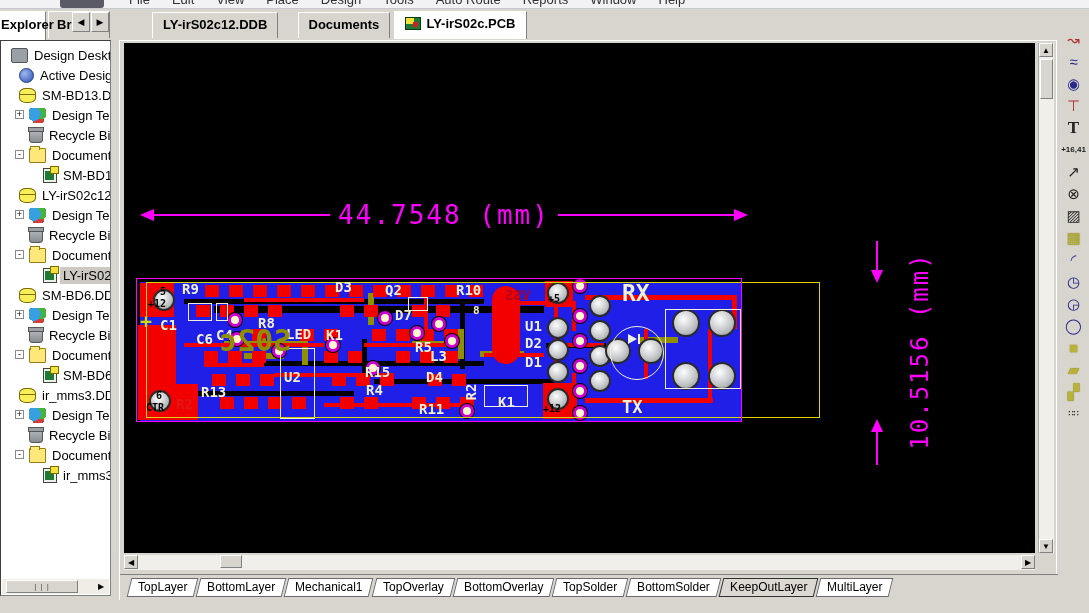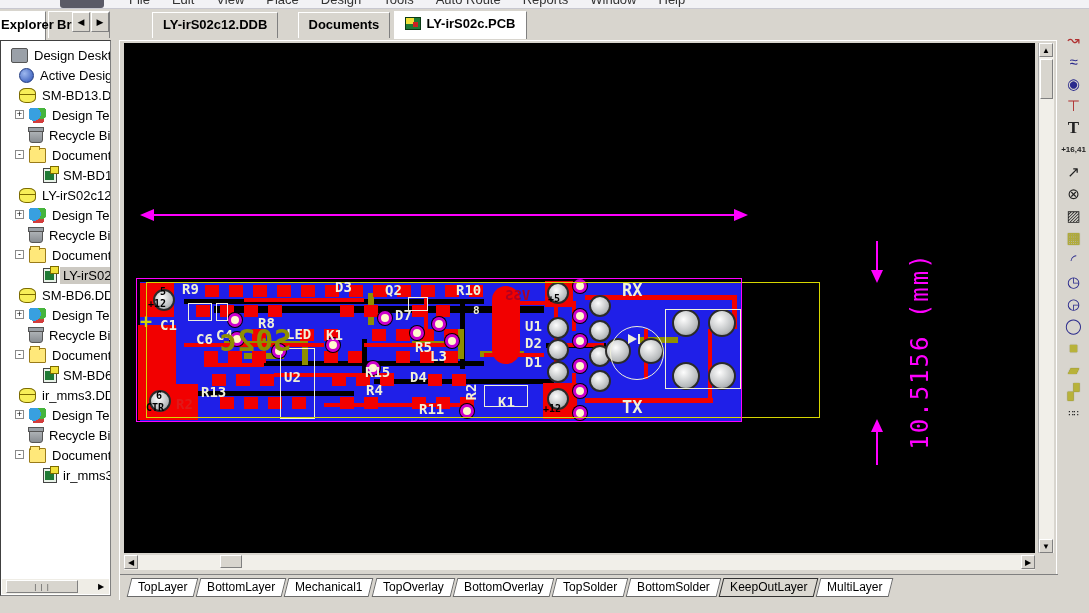--- a/index.html
+++ b/index.html
@@ -375,45 +375,46 @@
       <div class="g slabel" style="left: 162px; top: 283px; font-size: 14px;">LED</div>
       <div class="g slabel" style="left: 202px; top: 284px; font-size: 14px;">K1</div>
       <div class="g slabel" style="left: 211px; top: 236px; font-size: 14px;">D3</div>
       <div class="g slabel" style="left: 261px; top: 239px; font-size: 14px;">Q2</div>
       <div class="g slabel" style="left: 271px; top: 264px; font-size: 14px;">D7</div>
       <div class="g slabel" style="left: 332px; top: 239px; font-size: 14px;">R10</div>
       <div class="g slabel" style="left: 349px; top: 261px; font-size: 11px;">8</div>
       <div class="g slabel" style="left: 291px; top: 296px; font-size: 14px;">R5</div>
       <div class="g slabel" style="left: 306px; top: 305px; font-size: 14px;">L3</div>
       <div class="g slabel" style="left: 241px; top: 321px; font-size: 14px;">R15</div>
-      <div class="g slabel" style="left: 286px; top: 326px; font-size: 14px;">D4</div>
+      <div class="g slabel" style="left: 302px; top: 326px; font-size: 14px;">D4</div>
       <div class="g slabel" style="left: 242px; top: 339px; font-size: 14px;">R4</div>
       <div class="g slabel" style="left: 295px; top: 358px; font-size: 14px;">R11</div>
       <div class="g slabel" style="left: 77px; top: 341px; font-size: 14px;">R13</div>
       <div class="g slabel" style="left: 52px; top: 353px; font-size: 14px; color: rgb(224, 24, 24);">R2</div>
       <div class="g slabel" style="left: 160px; top: 326px; font-size: 14px;">U2</div>
       <div class="g slabel" style="left: 401px; top: 275px; font-size: 14px;">U1</div>
       <div class="g slabel" style="left: 401px; top: 292px; font-size: 14px;">D2</div>
       <div class="g slabel" style="left: 401px; top: 311px; font-size: 14px;">D1</div>
       <div class="g slabel" style="left: 374px; top: 351px; font-size: 14px;">K1</div>
       <div class="g slabel" style="left: 339px; top: 341px; font-size: 14px; transform: rotate(-90deg);">R2</div>
-      <div class="g slabel" style="left: 498px; top: 237px; font-size: 17px;">RX</div>
+      <div class="g slabel" style="left: 498px; top: 237px; font-size: 23px;">RX</div>
       <div class="g slabel" style="left: 498px; top: 354px; font-size: 17px;">TX</div>
       <div class="g slabel" style="left: 381px; top: 244px; font-size: 14px; color: rgb(176, 0, 32); transform: scaleX(-1);">VSS</div>
       <div class="g slabel" style="left: 95px; top: 280px; font-size: 30px; color: rgb(143, 143, 0); transform: scaleX(-1);">S02c</div>
       <div class="g slabel" style="left: 36px; top: 243px; font-size: 10px; color: rgb(0, 0, 0);">5</div>
       <div class="g slabel" style="left: 24px; top: 255px; font-size: 10px; color: rgb(0, 0, 0);">+12</div>
       <div class="g slabel" style="left: 32px; top: 347px; font-size: 10px; color: rgb(0, 0, 0);">6</div>
       <div class="g slabel" style="left: 22px; top: 359px; font-size: 10px; color: rgb(0, 0, 0);">CTR</div>
       <div class="g slabel" style="left: 424px; top: 250px; font-size: 10px; color: rgb(0, 0, 0);">+5</div>
       <div class="g slabel" style="left: 419px; top: 360px; font-size: 10px; color: rgb(0, 0, 0);">+12</div>
       <div class="g slabel" style="left: 16px; top: 266px; font-size: 20px; color: rgb(214, 214, 0);">+</div>
       <div class="g" style="left: 16px; top: 155px; width: 608px; height: 34px; display: flex; align-items: center;">
         <div class="arrowL"></div>
         <div class="dimline"></div>
+        <div class="dimtext" style="font-size: 26px; padding: 0px 8px;">44.7548 (mm)</div>
         <div class="dimline"></div>
         <div class="arrowR"></div>
       </div>
       <div class="g varrow-shaft" style="left: 752px; top: 198px; height: 30px;"></div>
       <div class="g varrow-down" style="left: 747px; top: 227px;"></div>
       <div class="g varrow-up" style="left: 747px; top: 376px;"></div>
       <div class="g varrow-shaft" style="left: 752px; top: 388px; height: 34px;"></div>
       <div class="g dimtext" style="left: 678px; top: 292px; width: 240px; height: 32px; font-size: 24px; text-align: center; transform: rotate(-90deg);">10.5156 (mm)</div>
     </div>
 

